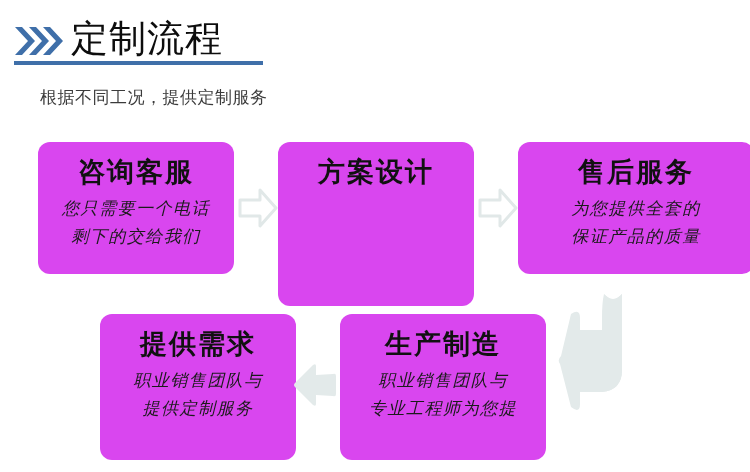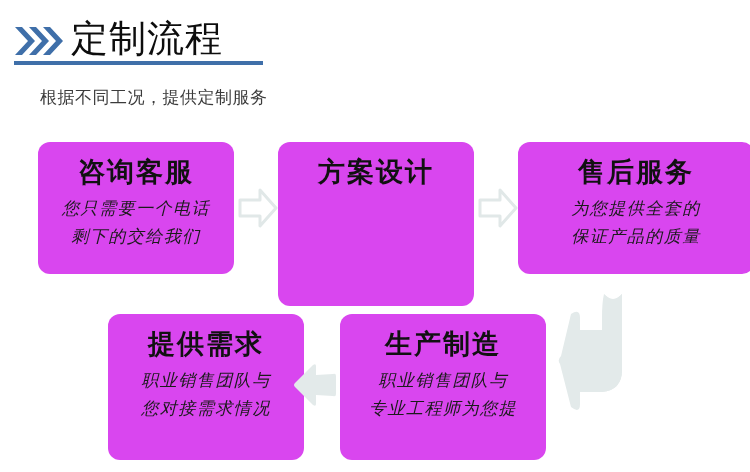--- a/index.html
+++ b/index.html
@@ -94,21 +94,21 @@
     color: #1b1b1b;
     letter-spacing: 1.5px;
     font-style: italic;
     white-space: nowrap;
   }
 
   
   #box-1 { left: 38px;  top: 142px; width: 196px; height: 132px; }
   #box-2 { left: 278px; top: 142px; width: 196px; height: 164px; }
   #box-3 { left: 518px; top: 142px; width: 236px; height: 132px; }
-  #box-4 { left: 100px; top: 314px; width: 196px; height: 146px; margin-left: 8px; }
+  #box-4 { left: 100px; top: 314px; width: 196px; height: 146px; }
   #box-5 { left: 340px; top: 314px; width: 206px; height: 146px; }
 
   
   .arrow {
     position: absolute;
     display: block;
   }
   #arrow-1-2 { left: 238px; top: 186px; width: 40px; height: 44px; }
   #arrow-2-3 { left: 478px; top: 186px; width: 40px; height: 44px; }
   #arrow-5-4 { left: 292px; top: 362px; width: 46px; height: 46px; }
@@ -147,21 +147,21 @@
     <div class="step-lines">
       <div class="step-line">为您提供全套的</div>
       <div class="step-line">保证产品的质量</div>
     </div>
   </div>
 
   <div class="step-box" id="box-4">
     <div class="step-title">提供需求</div>
     <div class="step-lines">
       <div class="step-line">职业销售团队与</div>
-      <div class="step-line">您对接需求情况</div>
+      <div class="step-line">提供定制服务</div>
     </div>
   </div>
 
   <div class="step-box" id="box-5">
     <div class="step-title">生产制造</div>
     <div class="step-lines">
       <div class="step-line">职业销售团队与</div>
       <div class="step-line">专业工程师为您提</div>
     </div>
   </div>

